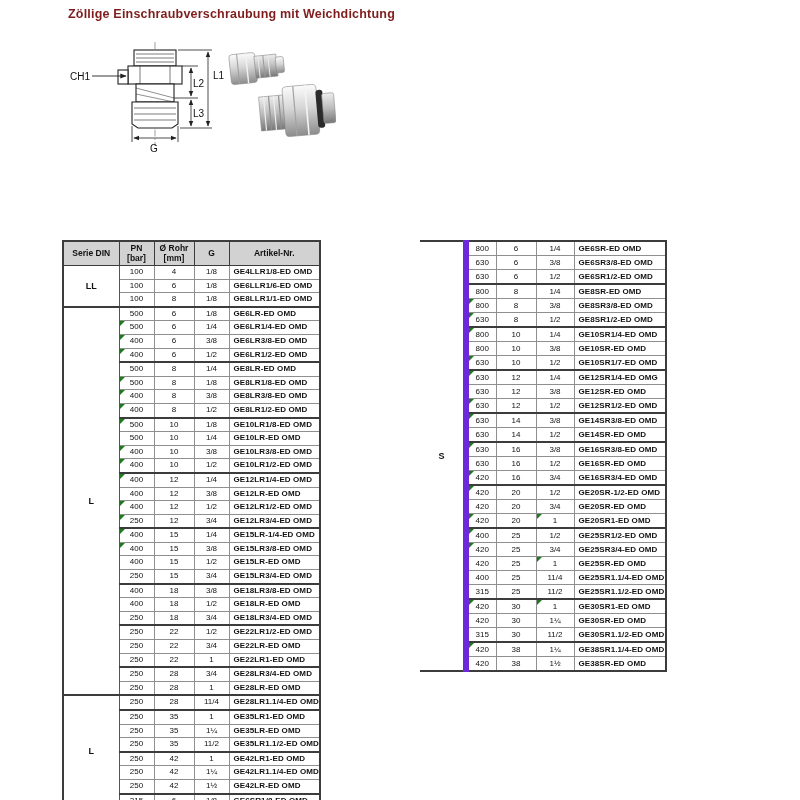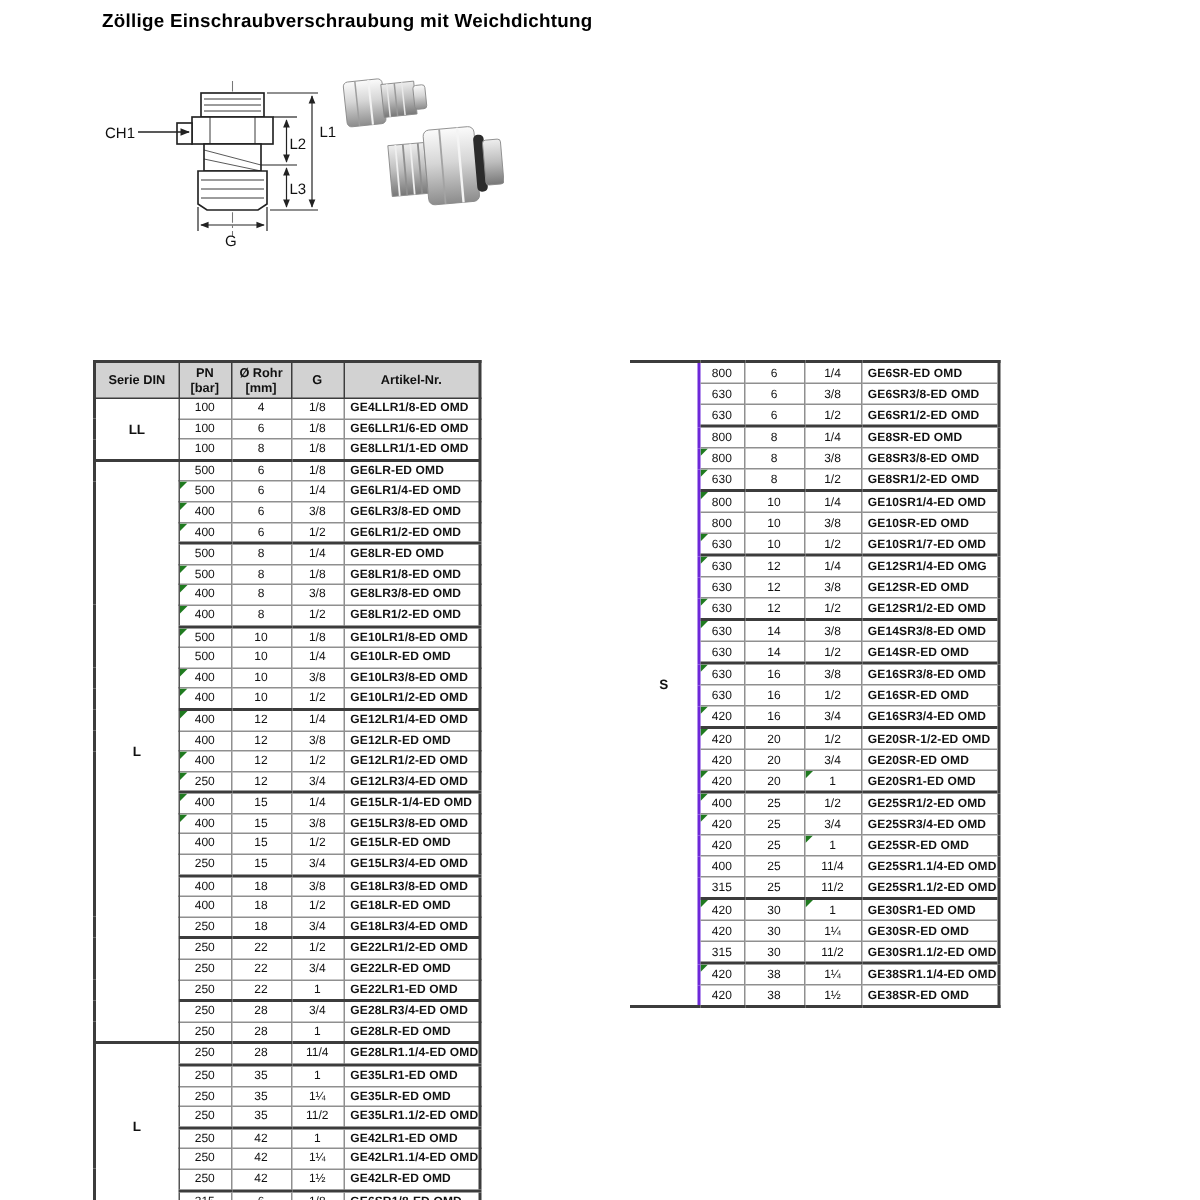--- a/index.html
+++ b/index.html
@@ -2,23 +2,23 @@
 <html><head>
 <meta charset="utf-8">
 <style>
   html,body { margin:0; padding:0; }
   body {
     width:800px; height:800px; position:relative; background:#ffffff;
     font-family:"Liberation Sans", sans-serif; color:#111; overflow:hidden;
   }
   .page-title {
     position:absolute; left:68px; top:7px; font-size:12.5px; font-weight:bold;
-    color:#000000; letter-spacing:0.2px;
+    color:#7f1d1d; letter-spacing:0.2px;
   }
-  .drawing-wrap  { position:absolute; left:70px;  top:52px; }
+  .drawing-wrap  { position:absolute; left:70px;  top:40px; }
   .photo-wrap    { position:absolute; left:224px; top:34px; }
   .tbl-host-left  { position:absolute; left:62px;  top:240px; }
   .tbl-host-right { position:absolute; left:420px; top:240px; }
 
   table.data-table { border-collapse:collapse; table-layout:fixed; }
   .tbl-host-left  table.data-table { border:2px solid #3c3c3c; }
 
   .data-table th {
     background:#d2d2d2; border:1px solid #3c3c3c; font-weight:bold;
     font-size:8.5px; line-height:1.15; white-space:pre-line; height:23px;
@@ -34,21 +34,21 @@
   .data-table tr.gs td { border-top:2px solid #3c3c3c; }
   .data-table td.serie { font-weight:bold; font-size:9px; border-right:1px solid #555;margin-top:44px; }
   .data-table td.col-artikel { text-align:left; padding-left:4px; font-weight:bold; letter-spacing:0.1px; }
 
   
   .tbl-host-right table.data-table { border:none; }
   .tbl-host-right td.serie { border:none; border-right:1px solid #555; border-bottom:2px solid #3c3c3c; }
   .tbl-host-right tr:first-child td { border-top:2px solid #3c3c3c; }
   .tbl-host-right tr:last-child  td { border-bottom:2px solid #3c3c3c; }
   .tbl-host-right td.col-artikel { border-right:2px solid #3c3c3c; }
-  .tbl-host-right td.col-pn.first-col { border-left:2px solid #6d28d9; }
+  .tbl-host-right td.col-pn.first-col { border-left:6px solid #6d28d9; }
 
   td.flag { position:relative; }
   td.flag::before {
     content:""; position:absolute; left:0; top:0; width:0; height:0;
     border-top:5px solid #1f7a1f; border-right:5px solid transparent;
   }
 
   svg text { font-family:"Liberation Sans", sans-serif; }
 </style>
 </head>

